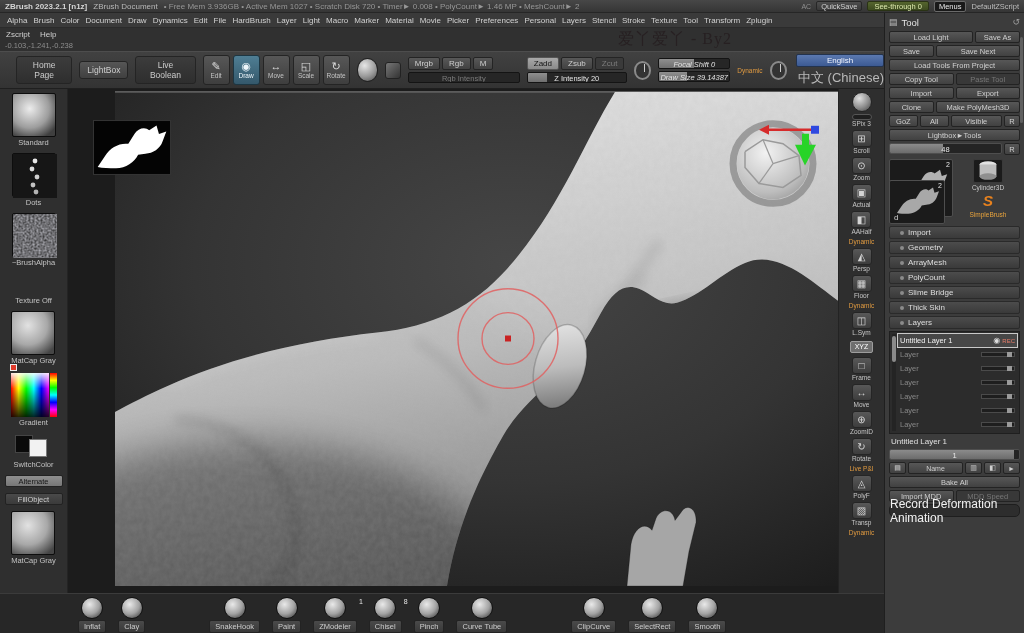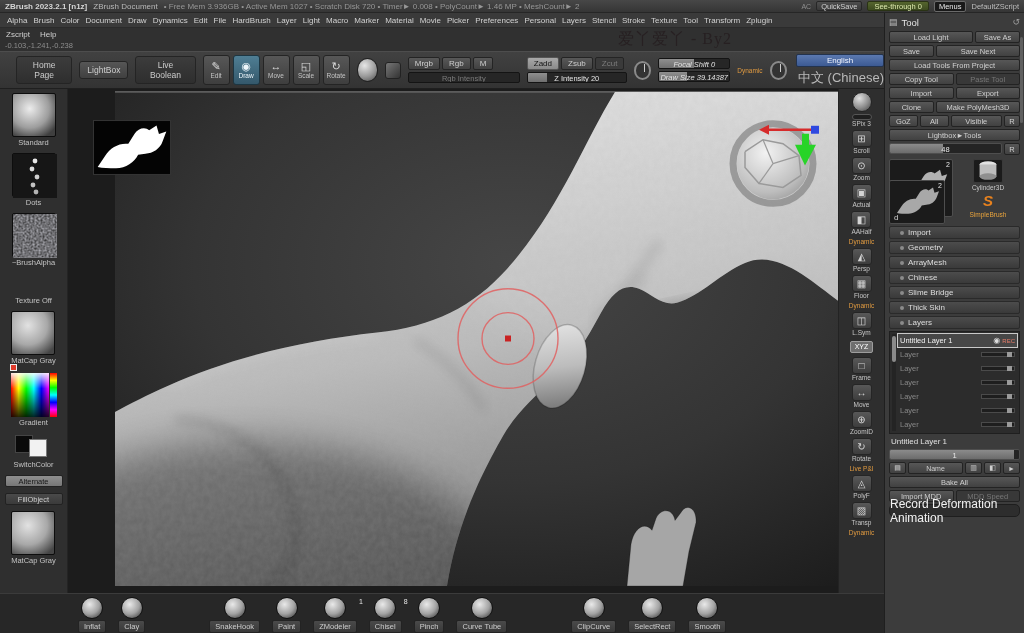--- a/index.html
+++ b/index.html
@@ -709,21 +709,21 @@
           <span>Geometry</span>
         </div>
 
         <div class="tp-section">
           <span class="sec-dot"></span>
           <span>ArrayMesh</span>
         </div>
 
         <div class="tp-section">
           <span class="sec-dot"></span>
-          <span>Chinese</span>
+          <span>PolyCount</span>
         </div>
 
         <div class="tp-section">
           <span class="sec-dot"></span>
           <span>Slime Bridge</span>
         </div>
 
         <div class="tp-section">
           <span class="sec-dot"></span>
           <span>Thick Skin</span>

